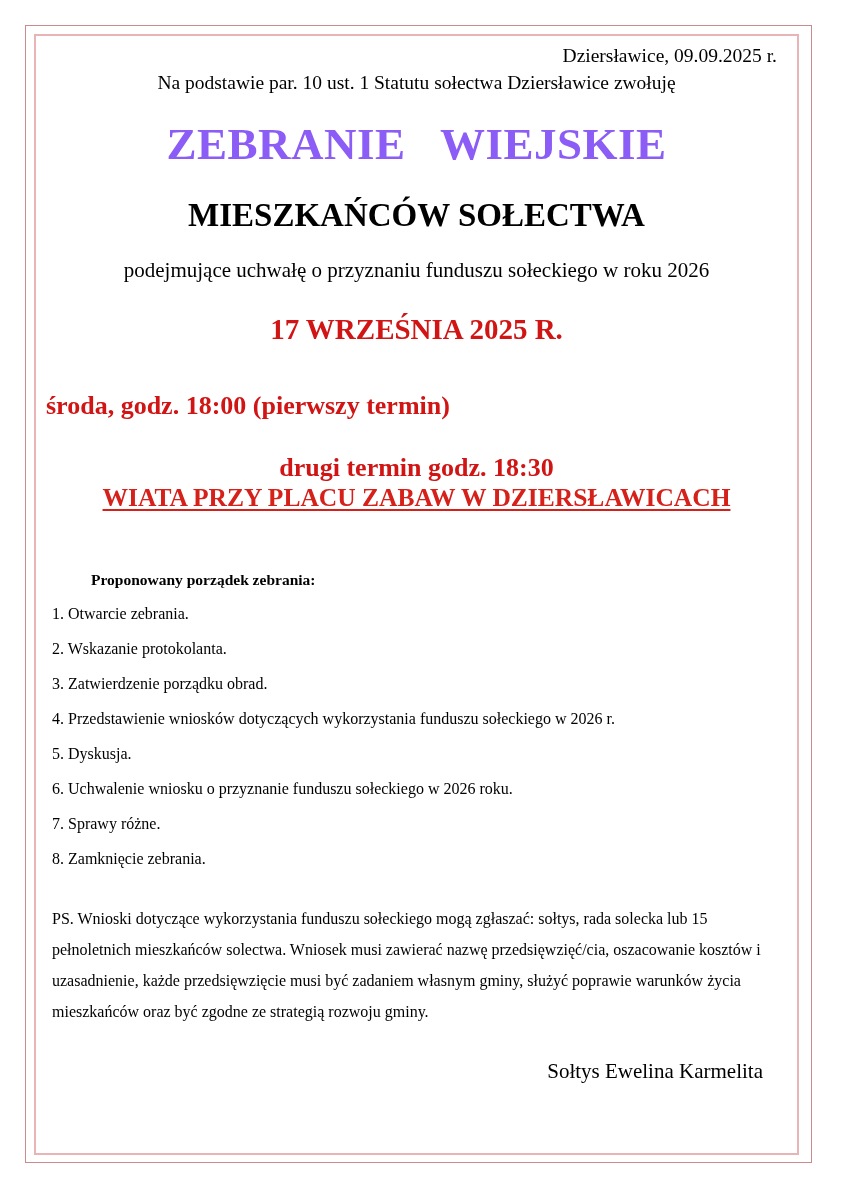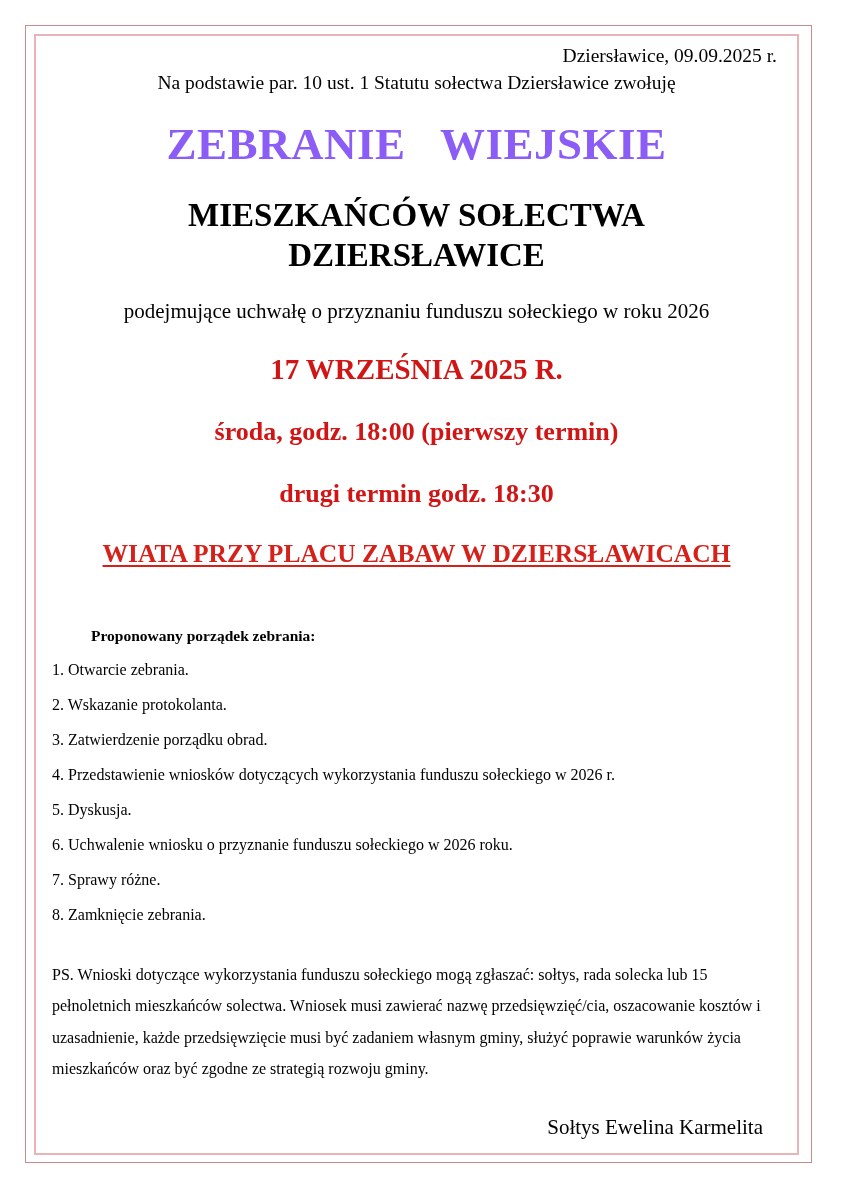--- a/index.html
+++ b/index.html
@@ -97,44 +97,42 @@
   .line-bigdate {
     text-align: center;
     color: #D11414;
     font-weight: bold;
     font-size: 29px;
     line-height: 1.2;
     margin-top: 27px;
   }
 
   .line-time1 {
-    text-align: center;
     color: #D11414;
     font-weight: bold;
     font-size: 26px;
     line-height: 1.2;
-    margin-top: 29px;
+    margin-top: 43px;
   }
 
   .line-time2 {
     text-align: center;
     color: #D11414;
     font-weight: bold;
     font-size: 26px;
     line-height: 1.2;
     margin-top: 31px;
   }
 
   .line-place {
     text-align: center;
     color: #D6201A;
     font-weight: bold;
     font-size: 25.5px;
     line-height: 1.2;
-    margin-top: 30px;
     text-decoration: underline;
     text-underline-offset: 3px;
   }
 
   .agenda {
     margin-top: 56px;
     padding-left: 6px;
   }
   .agenda-title {
     font-weight: bold;
@@ -176,21 +174,20 @@
   <div class="content">
 
     <div class="line-date">Dziersławice, 09.09.2025 r.</div>
 
     <div class="line-legal">Na podstawie par. 10 ust. 1 Statutu sołectwa Dziersławice zwołuję</div>
 
     <div class="title-main">ZEBRANIE   WIEJSKIE</div>
 
     <div class="title-sub">
       <div>MIESZKAŃCÓW SOŁECTWA</div>
-      <div>DZIERSŁAWICE</div>
     </div>
 
     <div class="line-purpose">podejmujące uchwałę o przyznaniu funduszu sołeckiego w roku 2026</div>
 
     <div class="line-bigdate">17 WRZEŚNIA 2025 R.</div>
 
     <div class="line-time1">środa, godz. 18:00 (pierwszy termin)</div>
 
     <div class="line-time2">drugi termin godz. 18:30</div>
 

